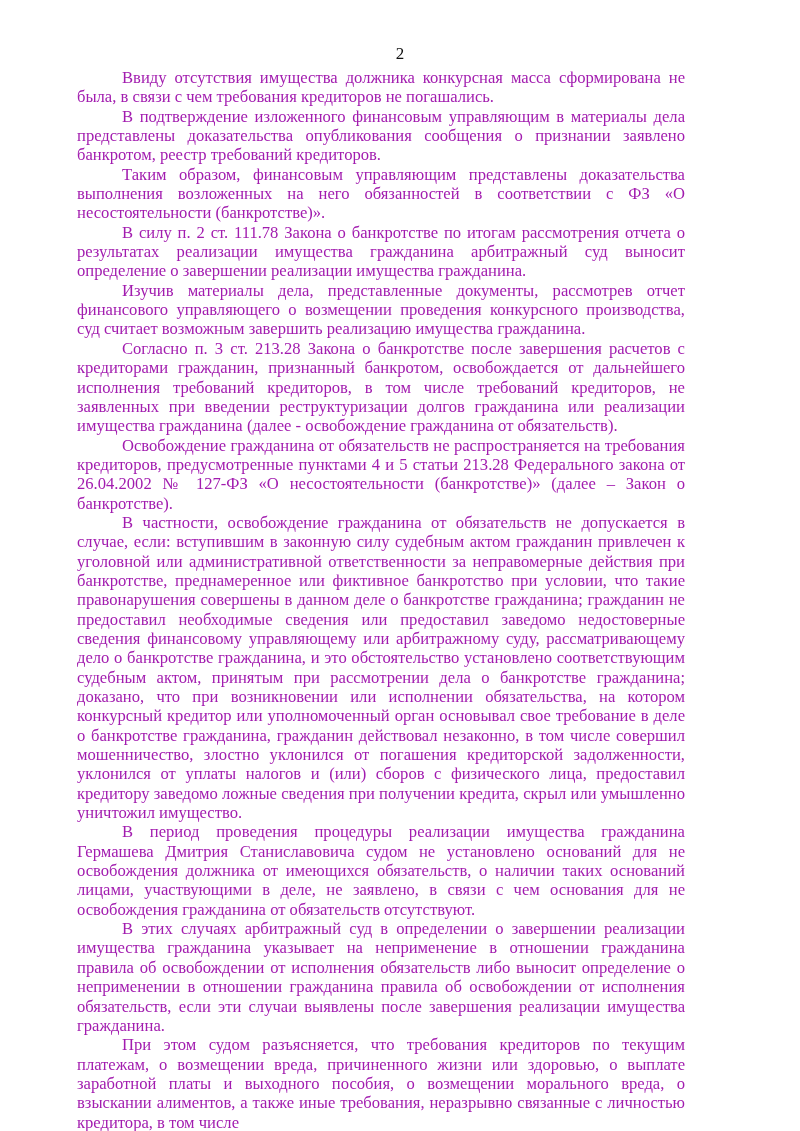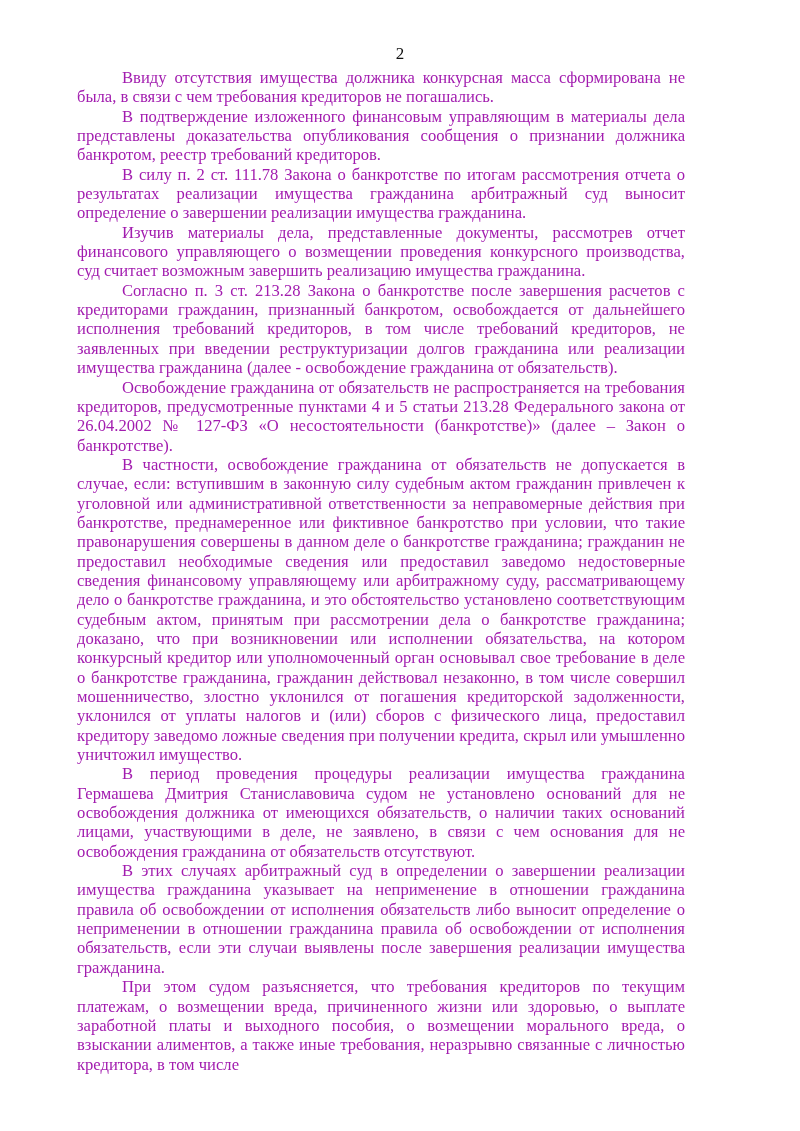--- a/index.html
+++ b/index.html
@@ -15,21 +15,22 @@
   }
   .body-text p { margin:0; text-indent:45px; }
 </style>
 </head>
 <body>
 
 <div class="page-num">2</div>
 
 <div class="body-text">
   <p>Ввиду отсутствия имущества должника конкурсная масса сформирована не была, в связи с чем требования кредиторов не погашались.</p>
-  <p>В подтверждение изложенного финансовым управляющим в материалы дела представлены доказательства опубликования сообщения о признании должника банкротом, реестр требований кредиторов.</p>
+  <p>В подтверждение изложенного финансовым управляющим в материалы дела представлены доказательства опубликования сообщения о признании заявлено банкротом, реестр требований кредиторов.</p>
+  <p>Таким образом, финансовым управляющим представлены доказательства выполнения возложенных на него обязанностей в соответствии с ФЗ «О несостоятельности (банкротстве)».</p>
   <p>В силу п. 2 ст. 111.78 Закона о банкротстве по итогам рассмотрения отчета о результатах реализации имущества гражданина арбитражный суд выносит определение о завершении реализации имущества гражданина.</p>
   <p>Изучив материалы дела, представленные документы, рассмотрев отчет финансового управляющего о возмещении проведения конкурсного производства, суд считает возможным завершить реализацию имущества гражданина.</p>
   <p>Согласно п. 3 ст. 213.28 Закона о банкротстве после завершения расчетов с кредиторами гражданин, признанный банкротом, освобождается от дальнейшего исполнения требований кредиторов, в том числе требований кредиторов, не заявленных при введении реструктуризации долгов гражданина или реализации имущества гражданина (далее - освобождение гражданина от обязательств).</p>
   <p>Освобождение гражданина от обязательств не распространяется на требования кредиторов, предусмотренные пунктами 4 и 5 статьи 213.28 Федерального закона от 26.04.2002 № 127-ФЗ «О несостоятельности (банкротстве)» (далее – Закон о банкротстве).</p>
   <p>В частности, освобождение гражданина от обязательств не допускается в случае, если: вступившим в законную силу судебным актом гражданин привлечен к уголовной или административной ответственности за неправомерные действия при банкротстве, преднамеренное или фиктивное банкротство при условии, что такие правонарушения совершены в данном деле о банкротстве гражданина; гражданин не предоставил необходимые сведения или предоставил заведомо недостоверные сведения финансовому управляющему или арбитражному суду, рассматривающему дело о банкротстве гражданина, и это обстоятельство установлено соответствующим судебным актом, принятым при рассмотрении дела о банкротстве гражданина; доказано, что при возникновении или исполнении обязательства, на котором конкурсный кредитор или уполномоченный орган основывал свое требование в деле о банкротстве гражданина, гражданин действовал незаконно, в том числе совершил мошенничество, злостно уклонился от погашения кредиторской задолженности, уклонился от уплаты налогов и (или) сборов с физического лица, предоставил кредитору заведомо ложные сведения при получении кредита, скрыл или умышленно уничтожил имущество.</p>
   <p>В период проведения процедуры реализации имущества гражданина Гермашева Дмитрия Станиславовича судом не установлено оснований для не освобождения должника от имеющихся обязательств, о наличии таких оснований лицами, участвующими в деле, не заявлено, в связи с чем основания для не освобождения гражданина от обязательств отсутствуют.</p>
   <p>В этих случаях арбитражный суд в определении о завершении реализации имущества гражданина указывает на неприменение в отношении гражданина правила об освобождении от исполнения обязательств либо выносит определение о неприменении в отношении гражданина правила об освобождении от исполнения обязательств, если эти случаи выявлены после завершения реализации имущества гражданина.</p>
   <p>При этом судом разъясняется, что требования кредиторов по текущим платежам, о возмещении вреда, причиненного жизни или здоровью, о выплате заработной платы и выходного пособия, о возмещении морального вреда, о взыскании алиментов, а также иные требования, неразрывно связанные с личностью кредитора, в том числе</p>
 </div>
 

